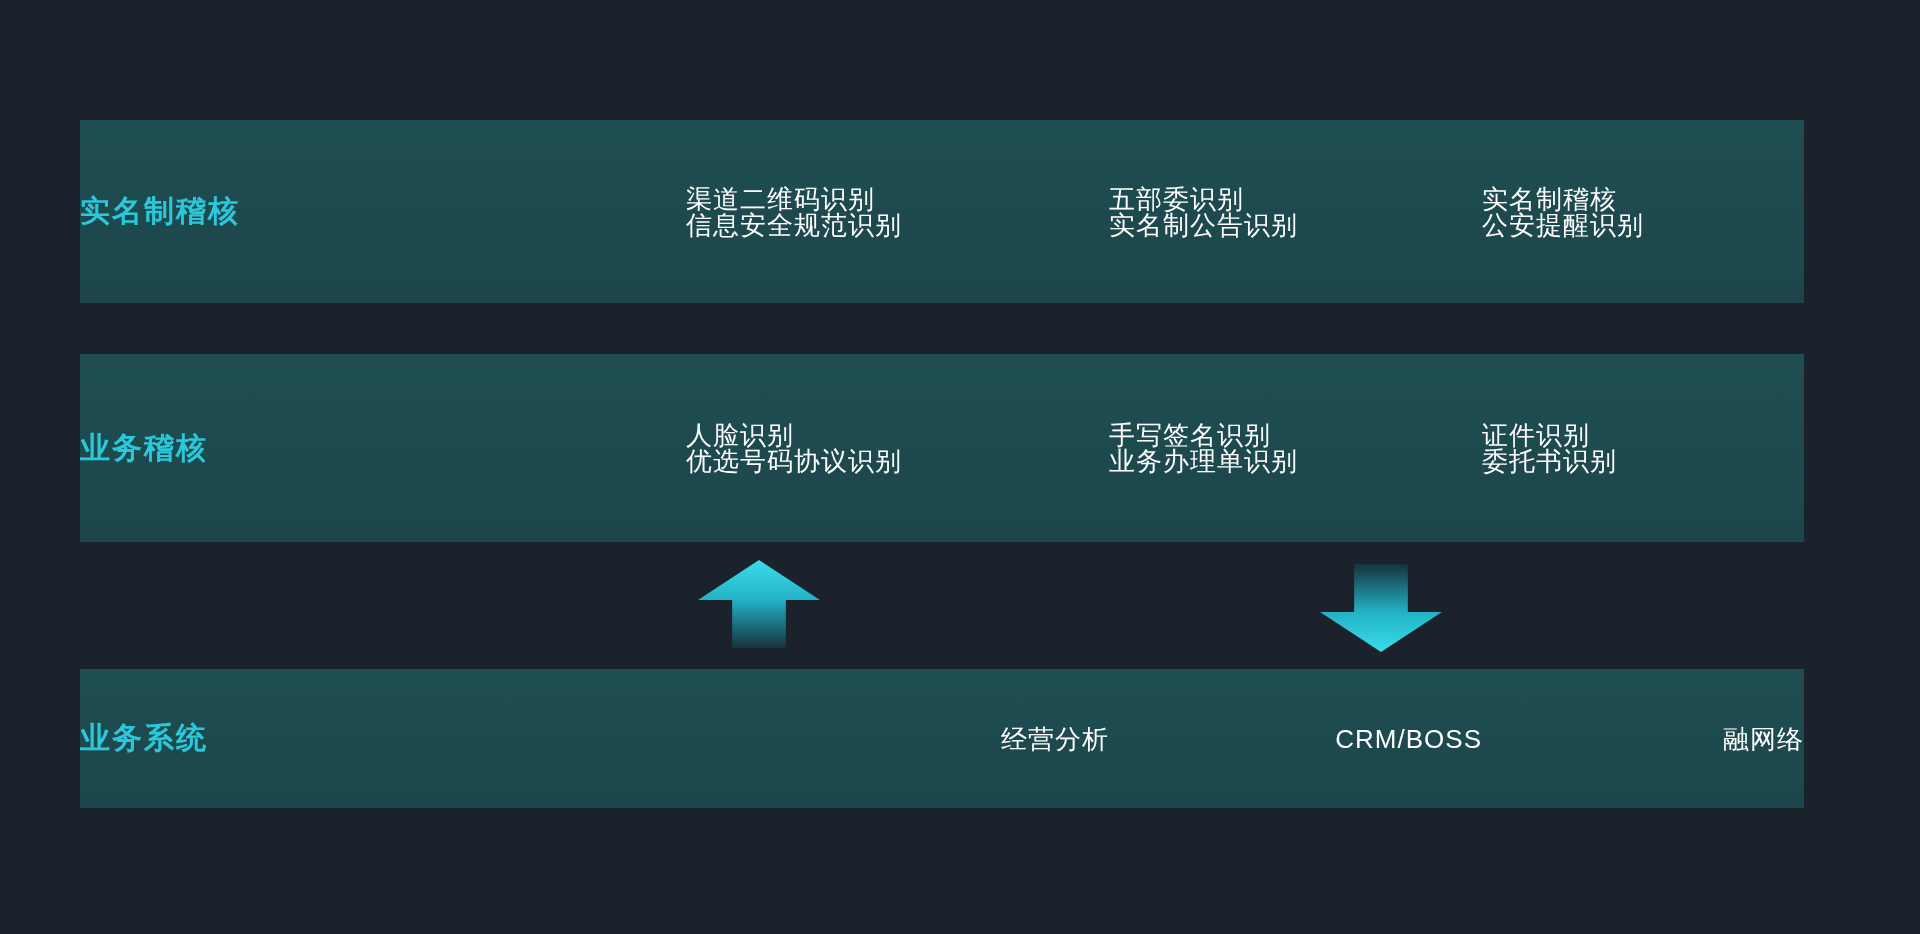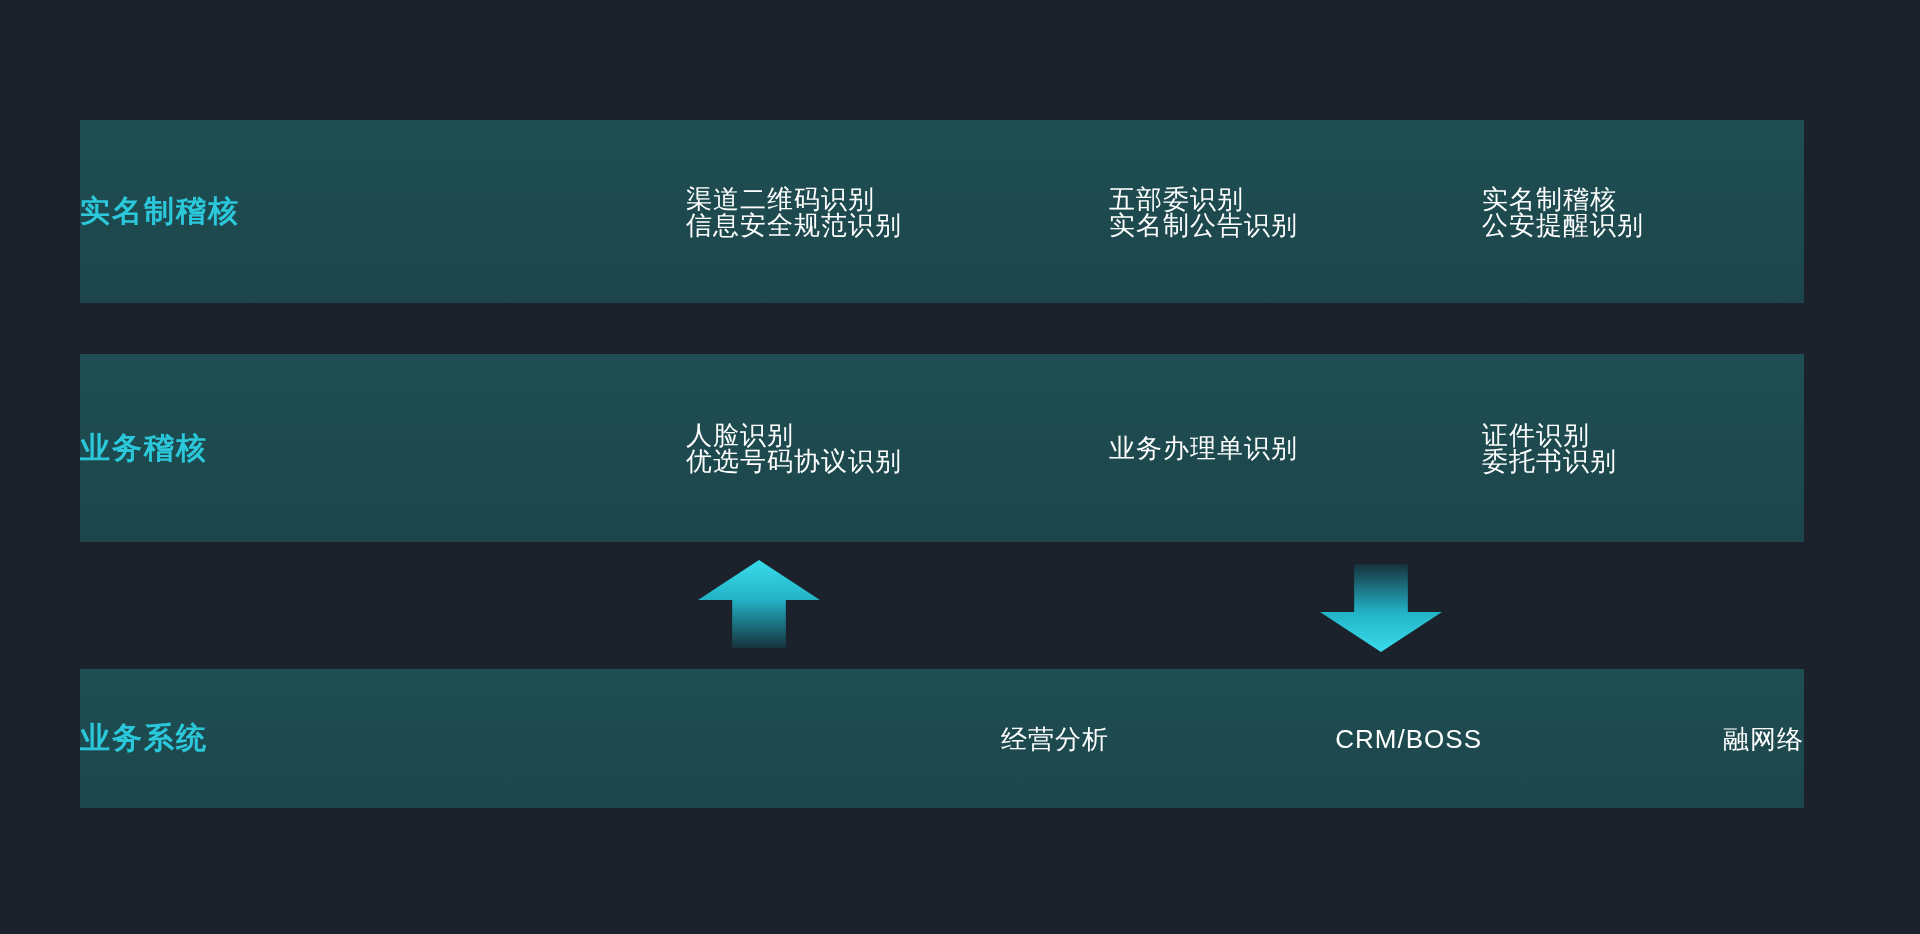--- a/index.html
+++ b/index.html
@@ -94,20 +94,21 @@
     </div>
   </div>
 
   <div class="band band-2">
     <div class="band-label">业务稽核</div>
     <div class="col">
       <div class="item">人脸识别</div>
       <div class="item">优选号码协议识别</div>
     </div>
     <div class="col">
+      <div class="item">手写签名识别</div>
       <div class="item">业务办理单识别</div>
     </div>
     <div class="col">
       <div class="item">证件识别</div>
       <div class="item">委托书识别</div>
     </div>
   </div>
 
   <div class="arrow-zone">
     <div class="arrow arrow-up">

